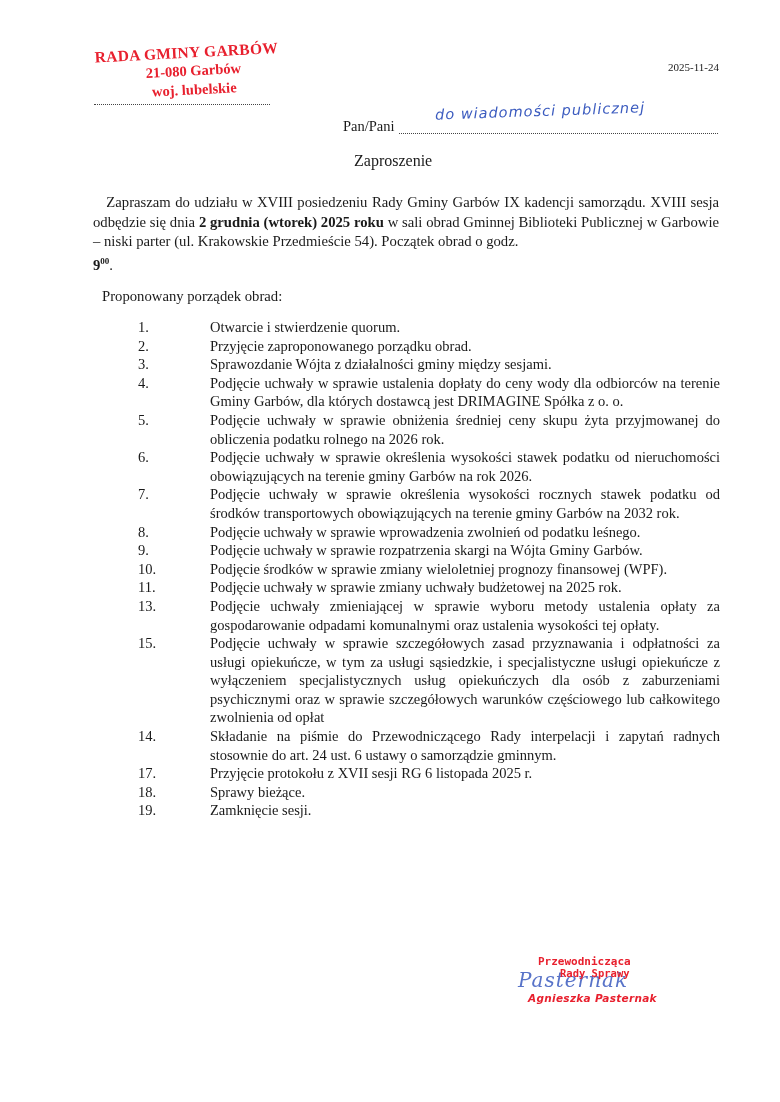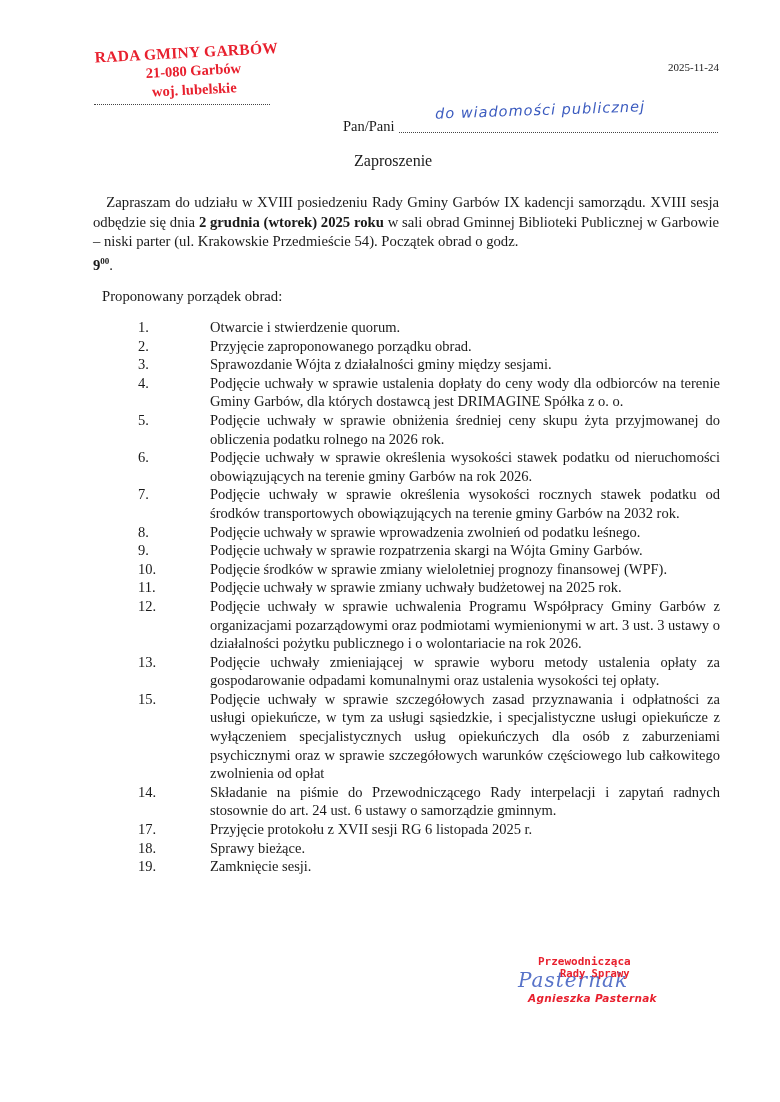--- a/index.html
+++ b/index.html
@@ -17,21 +17,21 @@
     .stamp .l3 { font-size: 14.5px; line-height: 19px; margin-left: 12px; }
     .dotline-left {
       position: absolute; left: 94px; top: 104px; width: 176px;
       border-bottom: 1.3px dotted #444;
     }
     .date {
       position: absolute; left: 668px; top: 61px; font-size: 11px;
     }
     .addressee {
       position: absolute; left: 343px; top: 118px; font-size: 14.5px;
-      display: flex; align-items: flex-start;
+      display: flex; align-items: center;
     }
     .addressee .dots {
       display: inline-block; width: 319px; height: 14px; margin-left: 4px;
       border-bottom: 1.3px dotted #444; position: relative;
     }
     .handwriting {
       position: absolute; left: 36px; top: -16px;
       font-family: "DejaVu Sans", sans-serif; font-size: 14.5px; font-style: italic;
       color: #3b5bbf; letter-spacing: 1px; white-space: nowrap; transform: rotate(-2deg);
     }
@@ -142,24 +142,20 @@
     </li>
   <li>
       <span class="num">10.</span>
       <span class="txt">Podjęcie środków w sprawie zmiany wieloletniej prognozy finansowej (WPF).</span>
     </li>
   <li>
       <span class="num">11.</span>
       <span class="txt">Podjęcie uchwały w sprawie zmiany uchwały budżetowej na 2025 rok.</span>
     </li>
   <li>
-      <span class="num">12.</span>
-      <span class="txt">Podjęcie uchwały w sprawie uchwalenia Programu Współpracy Gminy Garbów z organizacjami pozarządowymi oraz podmiotami wymienionymi w art. 3 ust. 3 ustawy o działalności pożytku publicznego i o wolontariacie na rok 2026.</span>
-    </li>
-  <li>
       <span class="num">13.</span>
       <span class="txt">Podjęcie uchwały zmieniającej w sprawie wyboru metody ustalenia opłaty za gospodarowanie odpadami komunalnymi oraz ustalenia wysokości tej opłaty.</span>
     </li>
   <li>
       <span class="num">15.</span>
       <span class="txt">Podjęcie uchwały w sprawie szczegółowych zasad przyznawania i odpłatności za usługi opiekuńcze, w tym za usługi sąsiedzkie, i specjalistyczne usługi opiekuńcze z wyłączeniem specjalistycznych usług opiekuńczych dla osób z zaburzeniami psychicznymi oraz w sprawie szczegółowych warunków częściowego lub całkowitego zwolnienia od opłat</span>
     </li>
   <li>
       <span class="num">14.</span>
       <span class="txt">Składanie na piśmie do Przewodniczącego Rady interpelacji i zapytań radnych stosownie do art. 24 ust. 6 ustawy o samorządzie gminnym.</span>

